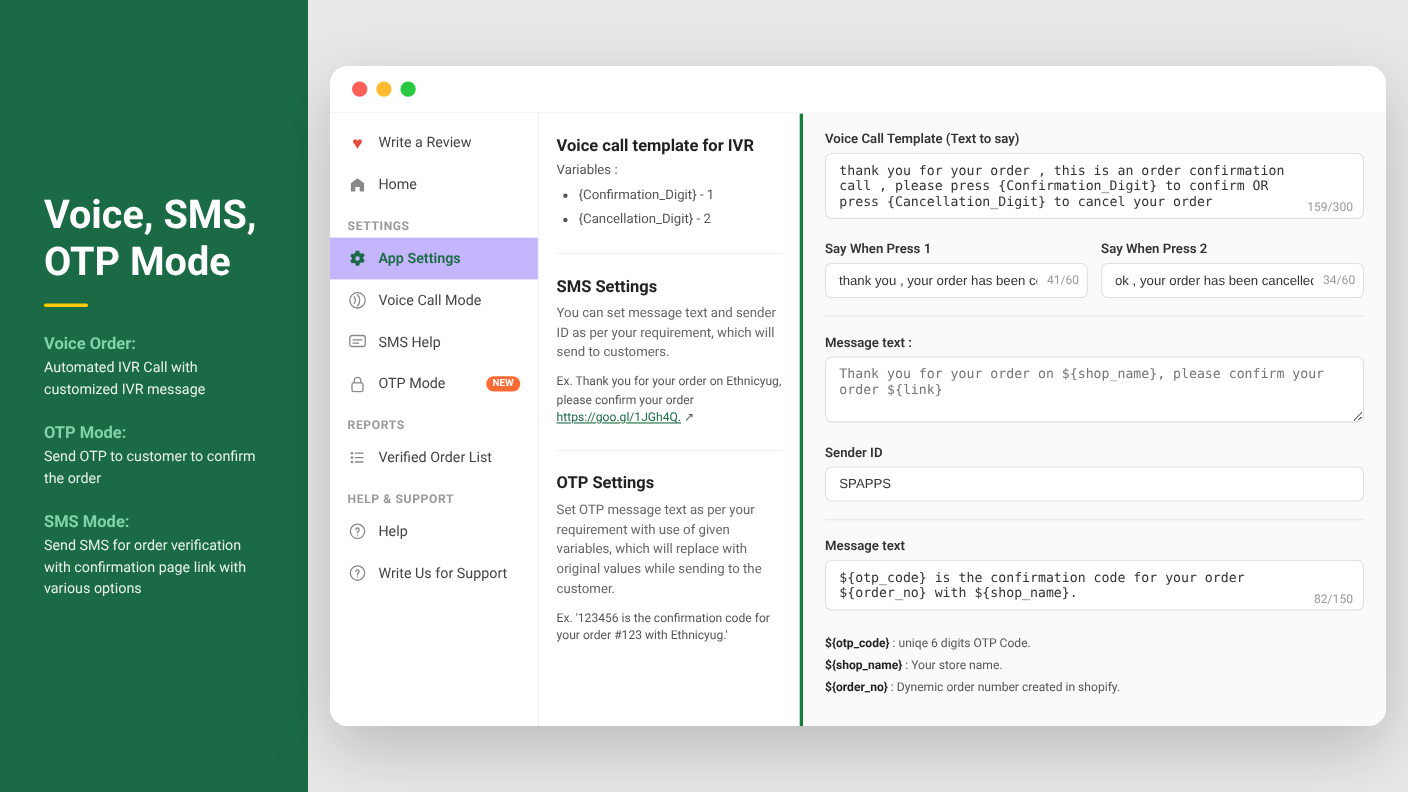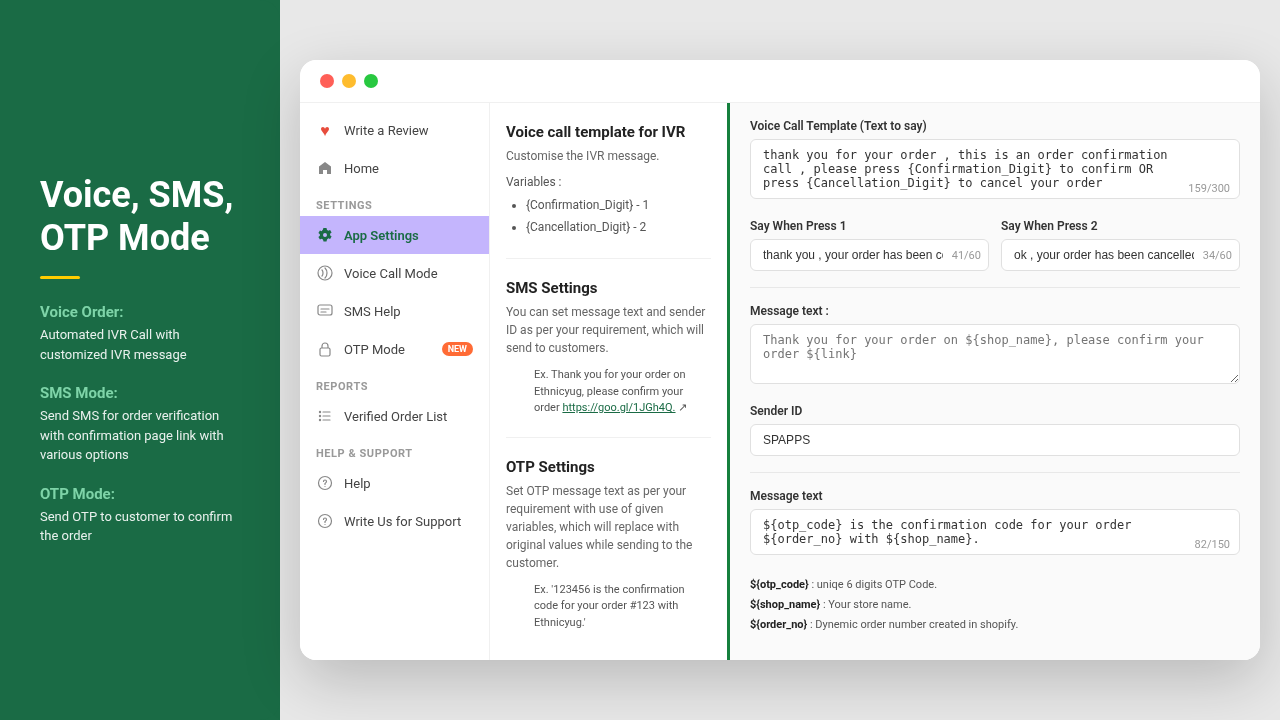--- a/index.html
+++ b/index.html
@@ -204,21 +204,20 @@
     .section-divider {
       border: none;
       border-top: 1px solid #f0f0f0;
       margin: 20px 0;
     }
     .sms-example {
       font-size: 11px;
       color: #555;
       line-height: 1.5;
       margin-top: 6px;
-      margin-left: 28px;
     }
     .sms-link {
       color: #1a6b45;
       text-decoration: underline;
       font-size: 11px;
     }
 
     
     .right-panel {
       flex: 1;
@@ -271,27 +270,27 @@
 <div class="hero-panel">
   <h1 class="hero-title">Voice, SMS, OTP Mode</h1>
   <div class="hero-divider"></div>
 
   <div class="hero-section">
     <div class="hero-section-title">Voice Order:</div>
     <div class="hero-section-text">Automated IVR Call with customized IVR message</div>
   </div>
 
   <div class="hero-section">
+    <div class="hero-section-title">OTP Mode:</div>
+    <div class="hero-section-text">Send OTP to customer to confirm the order</div>
+  </div>
+
+  <div class="hero-section">
     <div class="hero-section-title">SMS Mode:</div>
     <div class="hero-section-text">Send SMS for order verification with confirmation page link with various options</div>
-  </div>
-
-  <div class="hero-section">
-    <div class="hero-section-title">OTP Mode:</div>
-    <div class="hero-section-text">Send OTP to customer to confirm the order</div>
   </div>
 </div>
 
 <div class="right-area">
   <div class="app-window">
 
     <div class="title-bar">
       <div class="traffic-light tl-red"></div>
       <div class="traffic-light tl-yellow"></div>
       <div class="traffic-light tl-green"></div>
@@ -398,21 +397,20 @@
         </div>
 
       </div>
 
       <div class="main-content">
 
         <div class="middle-col">
 
           <div>
             <div class="section-title">Voice call template for IVR</div>
-            <div class="section-desc">Customise the IVR message.</div>
             <div class="section-vars-label">Variables :</div>
             <ul class="section-vars-list">
               <li>{Confirmation_Digit} - 1</li>
               <li>{Cancellation_Digit} - 2</li>
             </ul>
           </div>
 
           <hr class="section-divider">
 
           <div>

